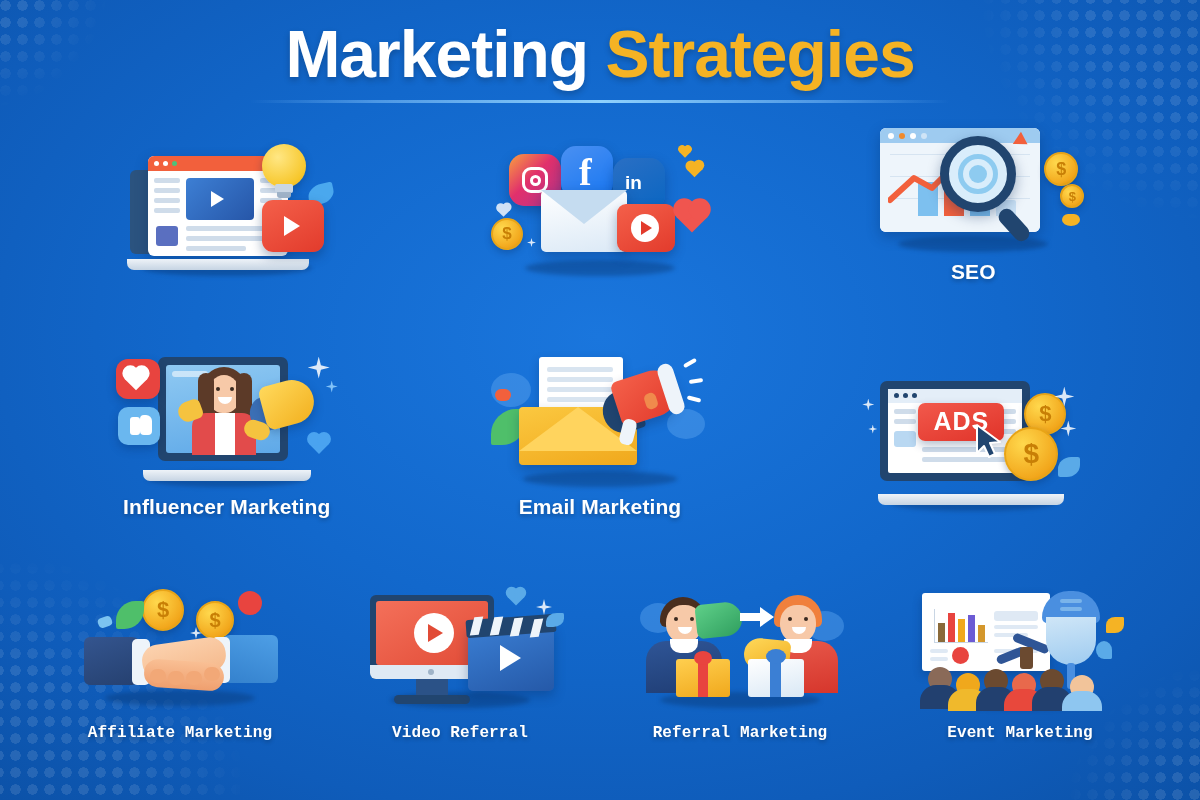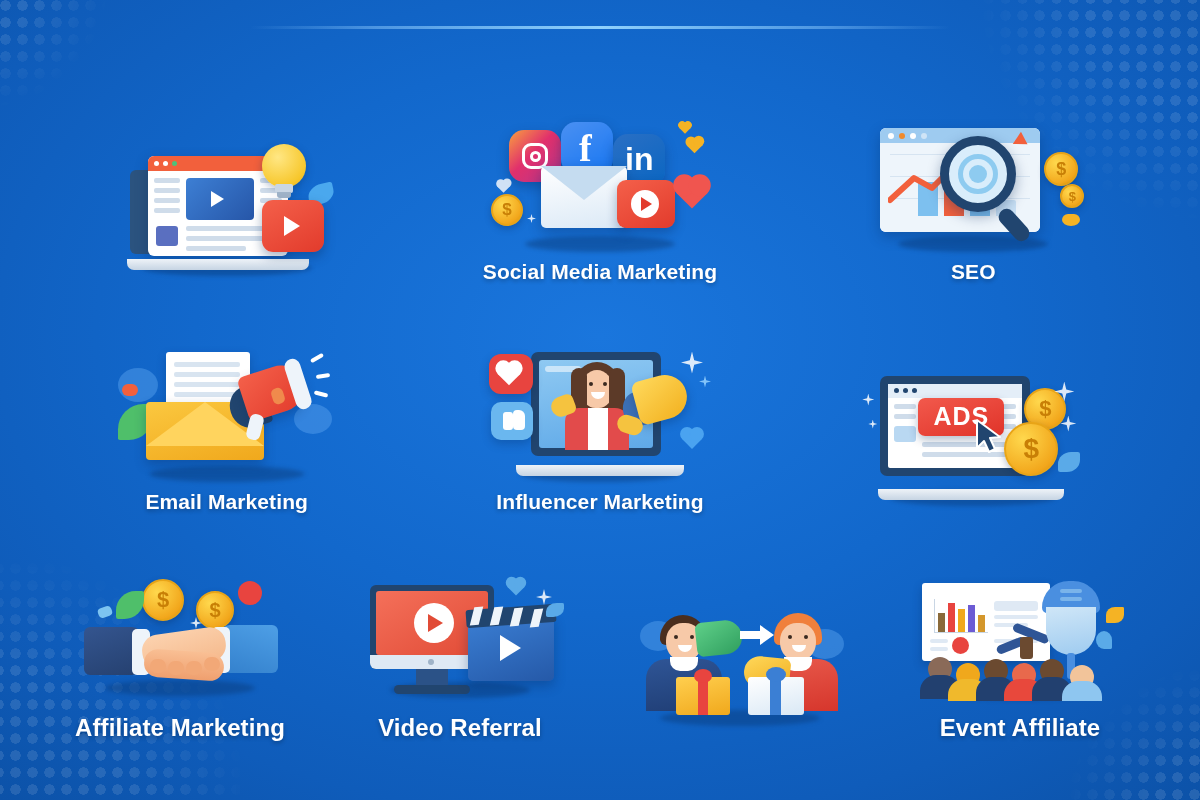--- a/index.html
+++ b/index.html
@@ -106,21 +106,21 @@
   .row.r3 .art { width: 200px; height: 125px; }
 
   .label {
     color: #ffffff;
     font-size: 21px;
     font-weight: bold;
     letter-spacing: 0.1px;
     text-shadow: 0 2px 4px rgba(0,0,0,0.28);
     white-space: nowrap;
   }
-  .row.r3 .label { font-size: 24px; }
+  .row.r3 .label { font-size: 16px; font-family: Liberation Mono, monospace; }
 
   
   .shadow {
     position: absolute;
     bottom: -4px; left: 50%;
     transform: translateX(-50%);
     width: 170px; height: 16px;
     background: rgba(8,58,120,0.45);
     border-radius: 50%;
     filter: blur(2px);
@@ -197,20 +197,24 @@
 <body>
 
 <div class="poster">
 
   <div class="halftone tr"></div>
   <div class="halftone bl"></div>
   <div class="halftone tl"></div>
   <div class="halftone br"></div>
 
   <div class="title-wrap">
+    <div class="title">
+      <span class="w1">Marketing</span>
+      <span class="w2">Strategies</span>
+    </div>
     <div class="title-rule"></div>
   </div>
 
   <div class="grid">
 
     <div class="row r1">
 
       <div class="cell">
         <div class="art">
           <div class="shadow"></div>
@@ -257,39 +261,38 @@
           <div class="shadow" style="width:150px;"></div>
 
           <div class="abs" style="left:24px;top:12px;width:52px;height:52px;border-radius:15px;background:linear-gradient(135deg,#f9a03f,#e1306c 45%,#c13584 85%);box-shadow:0 5px 12px rgba(5,40,90,0.35);"></div>
           <div class="abs" style="left:37px;top:25px;width:26px;height:26px;border:3px solid #fff;border-radius:9px;"></div>
           <div class="abs rnd" style="left:45px;top:33px;width:11px;height:11px;border:3px solid #fff;"></div>
 
           <div class="abs" style="left:76px;top:4px;width:52px;height:52px;border-radius:15px;background:linear-gradient(150deg,#4a90f2,#1877f2);box-shadow:0 5px 12px rgba(5,40,90,0.35);"></div>
           <div class="abs" style="left:94px;top:13px;width:16px;height:36px;color:#fff;font-size:38px;font-weight:bold;line-height:34px;font-family:'Liberation Serif',serif;">f</div>
 
           <div class="abs" style="left:128px;top:16px;width:52px;height:52px;border-radius:15px;background:linear-gradient(150deg,#2a6fc4,#0a66c2);box-shadow:0 5px 12px rgba(5,40,90,0.35);"></div>
-          <div class="abs" style="left:140px;top:27px;width:30px;height:28px;color:#fff;font-size:32px;font-weight:bold;line-height:28px;">in</div>
+          <div class="abs" style="left:140px;top:27px;width:30px;height:28px;color:#fff;font-size:19px;font-weight:bold;line-height:28px;">in</div>
 
           <div class="abs" style="left:56px;top:48px;width:86px;height:62px;background:linear-gradient(170deg,#ffffff,#dbe9f6);border-radius:5px;box-shadow:0 5px 13px rgba(5,40,90,0.33);"></div>
           <div class="abs" style="left:56px;top:48px;width:0;height:0;border-style:solid;border-width:34px 43px 0 43px;border-color:#c5dcf0 transparent transparent transparent;"></div>
 
           <div class="abs" style="left:132px;top:62px;width:58px;height:48px;background:linear-gradient(150deg,#f4604a,#e23b2c);border-radius:9px;box-shadow:0 5px 11px rgba(5,40,90,0.33);"></div>
           <div class="abs rnd" style="left:146px;top:72px;width:28px;height:28px;background:#fff;"></div>
           <div class="play-tri" style="left:156px;top:79px;border-width:7px 0 7px 11px;border-color:transparent transparent transparent #e23b2c;"></div>
 
           <div class="heart" style="left:196px;top:64px;width:22px;height:22px;background:#f0554f;"></div>
 
           <div class="heart" style="left:204px;top:22px;width:11px;height:11px;background:#f5b324;"></div>
           <div class="heart" style="left:196px;top:6px;width:8px;height:8px;background:#f5b324;"></div>
           <div class="heart" style="left:14px;top:64px;width:9px;height:9px;background:#ffffff;opacity:.8;"></div>
 
           <div class="coin" style="left:6px;top:76px;width:32px;height:32px;font-size:17px;">$</div>
           <div class="spark" style="left:42px;top:96px;width:9px;height:9px;"></div>
         </div>
-        <div class="label">Social Media Marketing</div>
       </div>
 
       <div class="cell">
         <div class="art">
           <div class="shadow" style="width:150px;"></div>
           <div class="browser" style="left:22px;top:10px;width:160px;height:104px;">
             <div class="bbar" style="background:#9ecbf0;gap:5px;padding-left:8px;">
               <div class="bdot" style="background:#fff;width:6px;height:6px;"></div>
               <div class="bdot" style="background:#f08a2c;width:6px;height:6px;"></div>
               <div class="bdot" style="background:#fff;width:6px;height:6px;"></div>
@@ -322,51 +325,20 @@
           <div class="abs" style="left:204px;top:96px;width:18px;height:12px;background:#f5b324;border-radius:6px 6px 50% 50%;"></div>
         </div>
         <div class="label">SEO</div>
       </div>
     </div>
 
     <div class="row r2">
 
       <div class="cell">
         <div class="art">
-          <div class="shadow" style="width:155px;"></div>
-          <div class="blob" style="left:6px;top:20px;width:40px;height:34px;"></div>
-          <div class="blob" style="left:182px;top:56px;width:38px;height:30px;"></div>
-          <div class="abs" style="left:10px;top:36px;width:16px;height:12px;background:#f2603c;border-radius:7px;"></div>
-          <div class="abs" style="left:6px;top:56px;width:36px;height:36px;background:#4fbf6a;border-radius:70% 5% 70% 5%;"></div>
-
-          <div class="abs" style="left:54px;top:4px;width:84px;height:74px;background:#fff;border-radius:3px;box-shadow:0 4px 10px rgba(5,40,90,0.28);"></div>
-          <div class="abs" style="left:62px;top:14px;width:66px;height:5px;background:#d8e4f0;border-radius:2px;"></div>
-          <div class="abs" style="left:62px;top:24px;width:66px;height:5px;background:#d8e4f0;border-radius:2px;"></div>
-          <div class="abs" style="left:62px;top:34px;width:66px;height:5px;background:#d8e4f0;border-radius:2px;"></div>
-          <div class="abs" style="left:62px;top:44px;width:66px;height:5px;background:#d8e4f0;border-radius:2px;"></div>
-          <div class="abs" style="left:62px;top:54px;width:44px;height:5px;background:#d8e4f0;border-radius:2px;"></div>
-
-          <div class="abs" style="left:34px;top:54px;width:118px;height:58px;background:linear-gradient(165deg,#fbc840,#f0a81c);border-radius:4px;box-shadow:0 5px 12px rgba(5,40,90,0.3);"></div>
-          <div class="abs" style="left:34px;top:54px;width:0;height:0;border-style:solid;border-width:0 59px 44px 59px;border-color:transparent transparent #ffd45e transparent;"></div>
-
-          <div class="abs" style="left:118px;top:38px;width:38px;height:42px;background:#21456f;border-radius:50% 10% 10% 50%;transform:rotate(-18deg);"></div>
-          <div class="abs" style="left:130px;top:20px;width:62px;height:46px;background:linear-gradient(150deg,#f4604a,#e23b2c);border-radius:8px 26px 26px 8px;transform:rotate(-18deg);box-shadow:0 5px 11px rgba(5,40,90,0.3);"></div>
-          <div class="abs" style="left:178px;top:10px;width:16px;height:52px;background:#eef4fa;border-radius:8px;transform:rotate(-18deg);"></div>
-          <div class="abs" style="left:160px;top:40px;width:12px;height:16px;background:#f08a4c;border-radius:5px;transform:rotate(-18deg);"></div>
-          <div class="abs" style="left:136px;top:66px;width:14px;height:26px;background:#eef4fa;border-radius:6px;transform:rotate(14deg);"></div>
-
-          <div class="abs" style="left:198px;top:8px;width:14px;height:4px;background:#fff;border-radius:2px;transform:rotate(-30deg);"></div>
-          <div class="abs" style="left:204px;top:26px;width:14px;height:4px;background:#fff;border-radius:2px;transform:rotate(-8deg);"></div>
-          <div class="abs" style="left:202px;top:44px;width:14px;height:4px;background:#fff;border-radius:2px;transform:rotate(14deg);"></div>
-        </div>
-        <div class="label">Email Marketing</div>
-      </div>
-
-      <div class="cell">
-        <div class="art">
           <div class="shadow" style="width:160px;"></div>
 
           <div class="screen-frame" style="left:46px;top:4px;width:130px;height:104px;"></div>
           <div class="abs" style="left:54px;top:12px;width:114px;height:88px;background:linear-gradient(170deg,#8fc9f2,#5fa9e8);border-radius:3px;overflow:hidden;"></div>
           <div class="abs" style="left:60px;top:18px;width:36px;height:6px;background:rgba(255,255,255,0.55);border-radius:3px;"></div>
 
           <div class="abs" style="left:88px;top:14px;width:48px;height:52px;background:#5c3a28;border-radius:50% 50% 38% 38%;"></div>
           <div class="abs" style="left:96px;top:22px;width:32px;height:38px;background:#f7c9a8;border-radius:50% 50% 45% 45%;"></div>
           <div class="abs rnd" style="left:104px;top:34px;width:4px;height:4px;background:#3a2a20;"></div>
           <div class="abs rnd" style="left:118px;top:34px;width:4px;height:4px;background:#3a2a20;"></div>
@@ -389,20 +361,51 @@
           <div class="heart" style="left:16px;top:18px;width:16px;height:16px;background:#ffffff;"></div>
           <div class="abs" style="left:6px;top:54px;width:42px;height:38px;background:#6ab7ef;border-radius:10px;box-shadow:0 4px 10px rgba(5,40,90,0.28);"></div>
           <div class="abs" style="left:18px;top:64px;width:10px;height:18px;background:#fff;border-radius:3px;"></div>
           <div class="abs" style="left:28px;top:62px;width:12px;height:20px;background:#fff;border-radius:4px 6px 4px 4px;"></div>
 
           <div class="spark" style="left:196px;top:4px;width:22px;height:22px;"></div>
           <div class="spark" style="left:214px;top:28px;width:12px;height:12px;background:rgba(150,210,255,0.85);"></div>
           <div class="heart" style="left:200px;top:84px;width:14px;height:14px;background:#4aa3f0;"></div>
         </div>
         <div class="label">Influencer Marketing</div>
+      </div>
+
+      <div class="cell">
+        <div class="art">
+          <div class="shadow" style="width:155px;"></div>
+          <div class="blob" style="left:6px;top:20px;width:40px;height:34px;"></div>
+          <div class="blob" style="left:182px;top:56px;width:38px;height:30px;"></div>
+          <div class="abs" style="left:10px;top:36px;width:16px;height:12px;background:#f2603c;border-radius:7px;"></div>
+          <div class="abs" style="left:6px;top:56px;width:36px;height:36px;background:#4fbf6a;border-radius:70% 5% 70% 5%;"></div>
+
+          <div class="abs" style="left:54px;top:4px;width:84px;height:74px;background:#fff;border-radius:3px;box-shadow:0 4px 10px rgba(5,40,90,0.28);"></div>
+          <div class="abs" style="left:62px;top:14px;width:66px;height:5px;background:#d8e4f0;border-radius:2px;"></div>
+          <div class="abs" style="left:62px;top:24px;width:66px;height:5px;background:#d8e4f0;border-radius:2px;"></div>
+          <div class="abs" style="left:62px;top:34px;width:66px;height:5px;background:#d8e4f0;border-radius:2px;"></div>
+          <div class="abs" style="left:62px;top:44px;width:66px;height:5px;background:#d8e4f0;border-radius:2px;"></div>
+          <div class="abs" style="left:62px;top:54px;width:44px;height:5px;background:#d8e4f0;border-radius:2px;"></div>
+
+          <div class="abs" style="left:34px;top:54px;width:118px;height:58px;background:linear-gradient(165deg,#fbc840,#f0a81c);border-radius:4px;box-shadow:0 5px 12px rgba(5,40,90,0.3);"></div>
+          <div class="abs" style="left:34px;top:54px;width:0;height:0;border-style:solid;border-width:0 59px 44px 59px;border-color:transparent transparent #ffd45e transparent;"></div>
+
+          <div class="abs" style="left:118px;top:38px;width:38px;height:42px;background:#21456f;border-radius:50% 10% 10% 50%;transform:rotate(-18deg);"></div>
+          <div class="abs" style="left:130px;top:20px;width:62px;height:46px;background:linear-gradient(150deg,#f4604a,#e23b2c);border-radius:8px 26px 26px 8px;transform:rotate(-18deg);box-shadow:0 5px 11px rgba(5,40,90,0.3);"></div>
+          <div class="abs" style="left:178px;top:10px;width:16px;height:52px;background:#eef4fa;border-radius:8px;transform:rotate(-18deg);"></div>
+          <div class="abs" style="left:160px;top:40px;width:12px;height:16px;background:#f08a4c;border-radius:5px;transform:rotate(-18deg);"></div>
+          <div class="abs" style="left:136px;top:66px;width:14px;height:26px;background:#eef4fa;border-radius:6px;transform:rotate(14deg);"></div>
+
+          <div class="abs" style="left:198px;top:8px;width:14px;height:4px;background:#fff;border-radius:2px;transform:rotate(-30deg);"></div>
+          <div class="abs" style="left:204px;top:26px;width:14px;height:4px;background:#fff;border-radius:2px;transform:rotate(-8deg);"></div>
+          <div class="abs" style="left:202px;top:44px;width:14px;height:4px;background:#fff;border-radius:2px;transform:rotate(14deg);"></div>
+        </div>
+        <div class="label">Email Marketing</div>
       </div>
 
       <div class="cell">
         <div class="art">
           <div class="shadow" style="width:165px;"></div>
           <div class="screen-frame" style="left:22px;top:4px;width:150px;height:100px;"></div>
           <div class="abs" style="left:30px;top:12px;width:134px;height:84px;background:#fff;border-radius:2px;overflow:hidden;"></div>
           <div class="bbar abs" style="left:30px;top:12px;width:134px;height:14px;background:#e4eef8;">
             <div class="bdot" style="background:#21456f;"></div>
             <div class="bdot" style="background:#21456f;"></div>
@@ -522,20 +525,21 @@
             <path d="M0,8 L20,8 L20,2 L34,12 L20,22 L20,16 L0,16 Z" fill="#ffffff"></path>
           </svg>
 
           <div class="abs" style="left:36px;top:72px;width:54px;height:38px;background:linear-gradient(165deg,#ffcf4f,#f0a81c);border-radius:3px;"></div>
           <div class="abs" style="left:58px;top:72px;width:10px;height:38px;background:#e8443f;"></div>
           <div class="abs rnd" style="left:54px;top:64px;width:18px;height:14px;background:#e8443f;"></div>
           <div class="abs" style="left:108px;top:72px;width:56px;height:38px;background:linear-gradient(165deg,#ffffff,#d9e8f5);border-radius:3px;"></div>
           <div class="abs" style="left:130px;top:72px;width:11px;height:38px;background:#3b7fd4;"></div>
           <div class="abs rnd" style="left:126px;top:62px;width:20px;height:15px;background:#3b7fd4;"></div>
         </div>
+        <div class="label">Referral Marketing</div>
       </div>
 
       <div class="cell">
         <div class="art">
           <div class="shadow" style="width:160px;bottom:2px;"></div>
 
           <div class="abs" style="left:2px;top:6px;width:128px;height:78px;background:#fff;border-radius:3px;box-shadow:0 4px 10px rgba(5,40,90,0.3);"></div>
           <div class="abs" style="left:14px;top:22px;width:1px;height:34px;background:#c9d6e4;"></div>
           <div class="abs" style="left:14px;top:55px;width:54px;height:1px;background:#c9d6e4;"></div>
           <div class="abs" style="left:18px;top:36px;width:7px;height:19px;background:#8a6a3a;"></div>
@@ -570,17 +574,17 @@
           <div class="abs" style="left:28px;top:102px;width:40px;height:22px;background:#f0b92c;border-radius:16px 16px 0 0;"></div>
           <div class="abs rnd" style="left:64px;top:82px;width:24px;height:24px;background:#6b4a30;"></div>
           <div class="abs" style="left:56px;top:100px;width:40px;height:24px;background:#22406f;border-radius:16px 16px 0 0;"></div>
           <div class="abs rnd" style="left:92px;top:86px;width:24px;height:24px;background:#e8694c;"></div>
           <div class="abs" style="left:84px;top:102px;width:40px;height:22px;background:#e8483c;border-radius:16px 16px 0 0;"></div>
           <div class="abs rnd" style="left:120px;top:82px;width:24px;height:24px;background:#6b4a30;"></div>
           <div class="abs" style="left:112px;top:100px;width:40px;height:24px;background:#22406f;border-radius:16px 16px 0 0;"></div>
           <div class="abs rnd" style="left:150px;top:88px;width:24px;height:24px;background:#f2c49a;"></div>
           <div class="abs" style="left:142px;top:104px;width:40px;height:20px;background:#8ec6f0;border-radius:16px 16px 0 0;"></div>
         </div>
-        <div class="label">Event Affiliate</div>
+        <div class="label">Event Marketing</div>
       </div>
     </div>
   </div>
 </div>
 
 </body></html>

